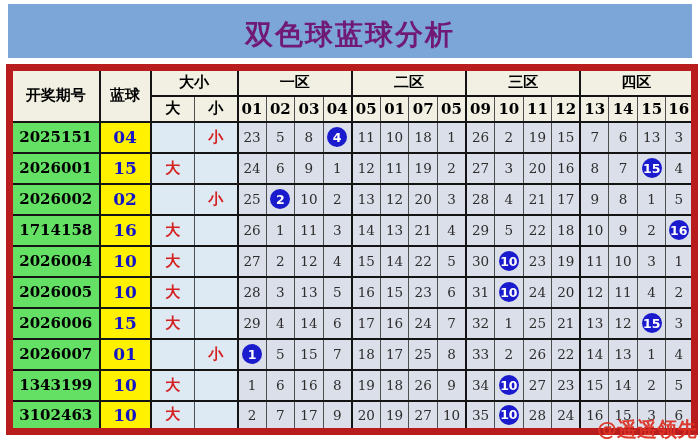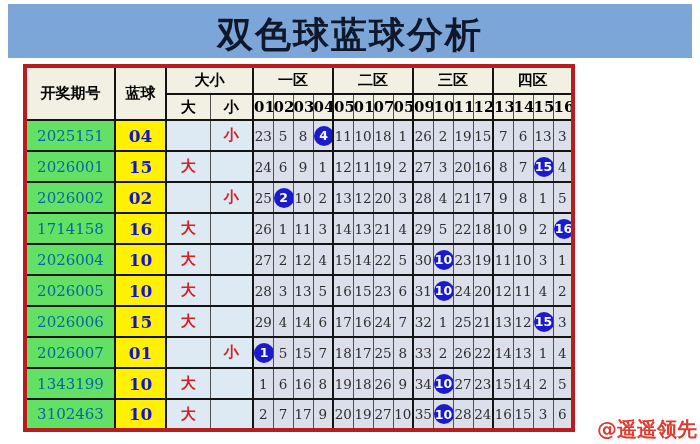--- a/index.html
+++ b/index.html
@@ -5,30 +5,30 @@
   :root{
     --title-bg:#7CA6D8; --header-bg:#F1F0E2; --period-bg:#64E164;
     --blue-bg:#FFF100; --blue-text:#1515C8; --size-bg:#DDEAF3;
     --size-text:#D42222; --zone-bg:#DBDFE9; --hit:#1B1BCE; --wm:#DC3226;
   }
   html,body{margin:0;padding:0;}
   body{font-family:"DejaVu Serif","Liberation Serif",serif;}
   .page{position:relative;width:700px;height:444px;background:#ffffff;overflow:hidden;}
   .title-bar{margin:4px 8px 6px 8px;height:54px;background:var(--title-bg);
     display:flex;align-items:center;justify-content:center;padding-top:8px;box-sizing:border-box;}
-  .title-bar span{font-size:36px;font-weight:bold;color:#0f172a;letter-spacing:2px;}
-  table{border-collapse:collapse;table-layout:fixed;width:552px;margin-left:23px;
-    border:4px solid #b91c1c;}
+  .title-bar span{font-size:28px;font-weight:bold;color:#701a75;letter-spacing:2px;}
+  table{border-collapse:collapse;table-layout:fixed;width:692px;margin-left:6px;
+    border:7px solid #b91c1c;}
   th,td{border:1px solid #4f4f4f;padding:0;text-align:center;vertical-align:middle;overflow:hidden;}
   tr{border-bottom:2px solid #141414;}
   .grp{border-left:2px solid #141414;}
   thead th{background:var(--header-bg);color:#000;font-weight:bold;font-size:15px;}
   .hrow1{height:28px;} .hrow2{height:26px;}
   tbody tr{height:31px;}
-  td.period{background:var(--period-bg);font-size:15px;font-weight:normal;color:#0369a1;}
+  td.period{background:var(--period-bg);font-size:15px;font-weight:bold;color:#000000;}
   td.blue{background:var(--blue-bg);font-size:17px;font-weight:bold;color:var(--blue-text);}
   td.size{background:var(--size-bg);font-size:15px;font-weight:bold;color:var(--size-text);}
   td.zone{background:var(--zone-bg);font-size:13.5px;color:#2d2d2d;}
   .hit{display:inline-flex;width:20px;height:20px;border-radius:50%;background:var(--hit);
     color:#fff;align-items:center;justify-content:center;font-size:12.5px;font-weight:bold;
     font-family:"DejaVu Sans","Liberation Sans",sans-serif;}
   .watermark{position:absolute;right:3px;bottom:1px;font-size:20px;font-weight:900;
     color:var(--wm);font-family:"DejaVu Sans","Liberation Sans",sans-serif;opacity:.95;
     white-space:nowrap;pointer-events:none;}
 </style>

